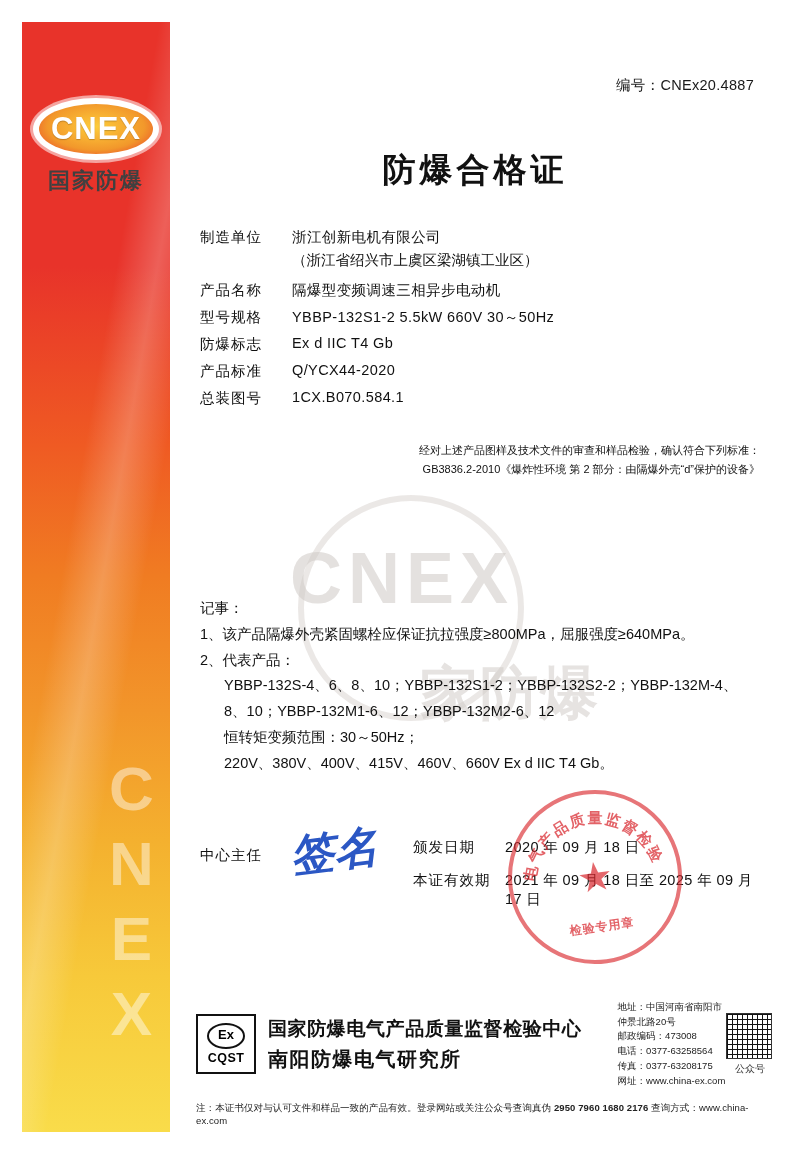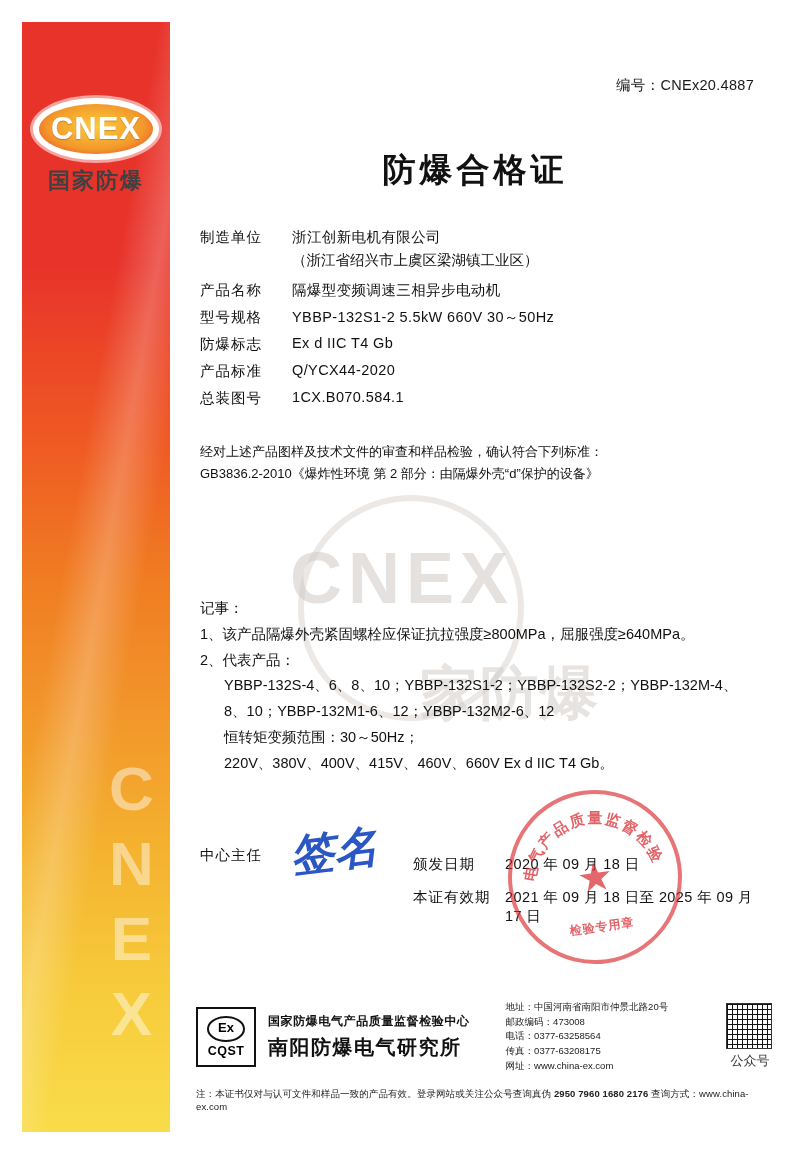--- a/index.html
+++ b/index.html
@@ -156,23 +156,24 @@
     margin-top: -4px;
     margin-bottom: 11px;
   }
 
   
   .standards {
     position: absolute;
     left: 200px;
     top: 441px;
     width: 560px;
-    font-size: 13px;
+    font-size: 11px;
     color: #111111;
     line-height: 1.72;
+    text-align: right;
   }
 
   
   .notes {
     position: absolute;
     left: 200px;
     top: 596px;
     width: 570px;
     font-size: 14.5px;
     color: #111111;
@@ -246,21 +247,21 @@
     font-size: 44px;
     color: #2b57c4;
     font-style: italic;
     font-weight: bold;
     transform: rotate(-7deg);
     white-space: nowrap;
   }
   .date-rows {
     position: absolute;
     left: 213px;
-    top: 17px;
+    top: 0;
     width: 360px;
   }
   .d-row {
     display: flex;
     margin-bottom: 14px;
   }
   .d-label {
     width: 92px;
     flex: none;
     letter-spacing: 1px;
@@ -351,21 +352,21 @@
   .ex-bot {
     font-size: 12.5px;
     font-weight: bold;
     letter-spacing: 0.5px;
   }
   .footer-org {
     margin-left: 12px;
     flex: none;
   }
   .org-line1 {
-    font-size: 12px;
+    font-size: 19px;
     color: #111;
     letter-spacing: 0.6px;
     margin-bottom: 4px;
     font-weight: bold;
   }
   .org-line2 {
     font-size: 20px;
     color: #111;
     letter-spacing: 1.5px;
     font-weight: bold;
@@ -386,21 +387,21 @@
     width: 44px;
     height: 44px;
     background-image:
       linear-gradient(90deg, #111 1px, transparent 1px),
       linear-gradient(#111 1px, transparent 1px);
     background-size: 5px 5px;
     background-color: #fff;
     border: 1px solid #333;
   }
   .qr-label {
-    font-size: 13px;
+    font-size: 10px;
     color: #333;
     margin-top: 3px;
     font-family: Liberation Mono, monospace;
   }
   .footer-note {
     margin-top: 14px;
     font-size: 9.5px;
     color: #222;
     letter-spacing: 0.1px;
   }

